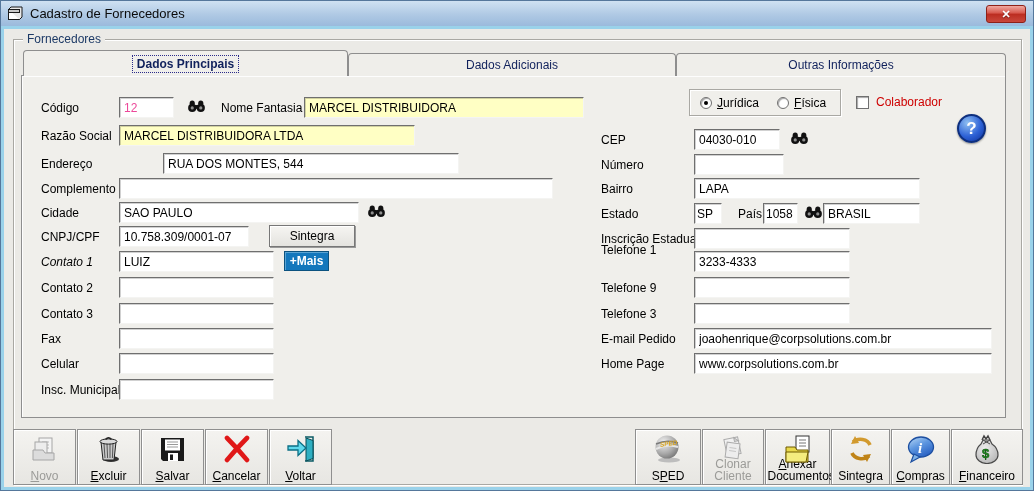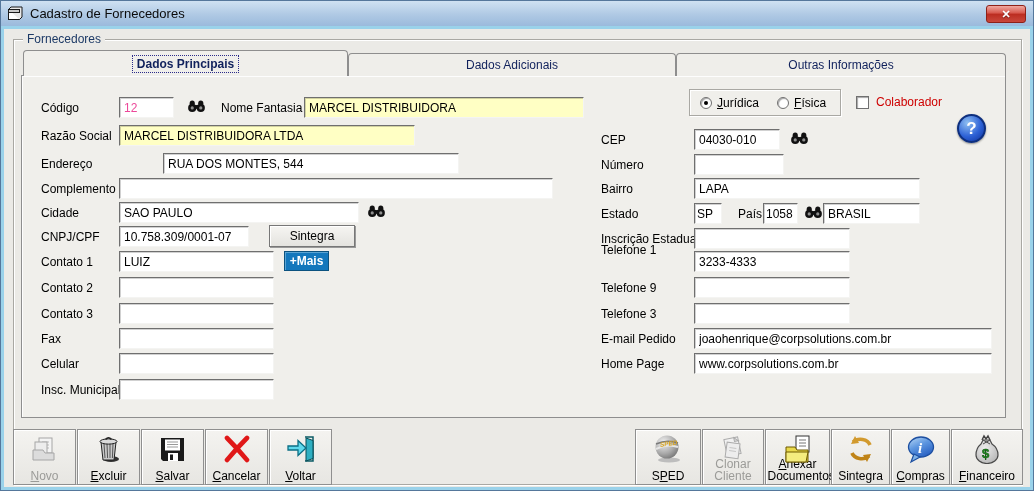--- a/index.html
+++ b/index.html
@@ -169,21 +169,21 @@
         <rect x="8" y="6" width="4" height="4" fill="#111"></rect>
         <circle cx="5.5" cy="9" r="1.7" fill="#909090"></circle>
         <circle cx="14.5" cy="9" r="1.7" fill="#909090"></circle>
       </svg>
   </span>
 
   <span class="lbl" style="left:40px;top:229px;">CNPJ/CPF</span>
   <input class="fld" style="left: 118px; top: 225px; width: 130px;" value="10.758.309/0001-07">
   <div class="winbtn" style="left:268px;top:224px;width:86px;height:22px;line-height:20px;">Sintegra</div>
 
-  <span class="lbl" style="left:40px;top:254px;">Contato 1</span>
+  <span class="lbl" style="left:40px;top:254px;font-style:italic;">Contato 1</span>
   <input class="fld" style="left: 118px; top: 250px; width: 155px;" value="LUIZ">
   <div class="mais-btn" style="left:283px;top:250px;width:45px;height:20px;">+Mais</div>
 
   <span class="lbl" style="left:40px;top:280px;">Contato 2</span>
   <input class="fld" style="left: 118px; top: 276px; width: 155px;" value="">
 
   <span class="lbl" style="left:40px;top:306px;">Contato 3</span>
   <input class="fld" style="left: 118px; top: 302px; width: 155px;" value="">
 
   <span class="lbl" style="left:40px;top:331px;">Fax</span>

